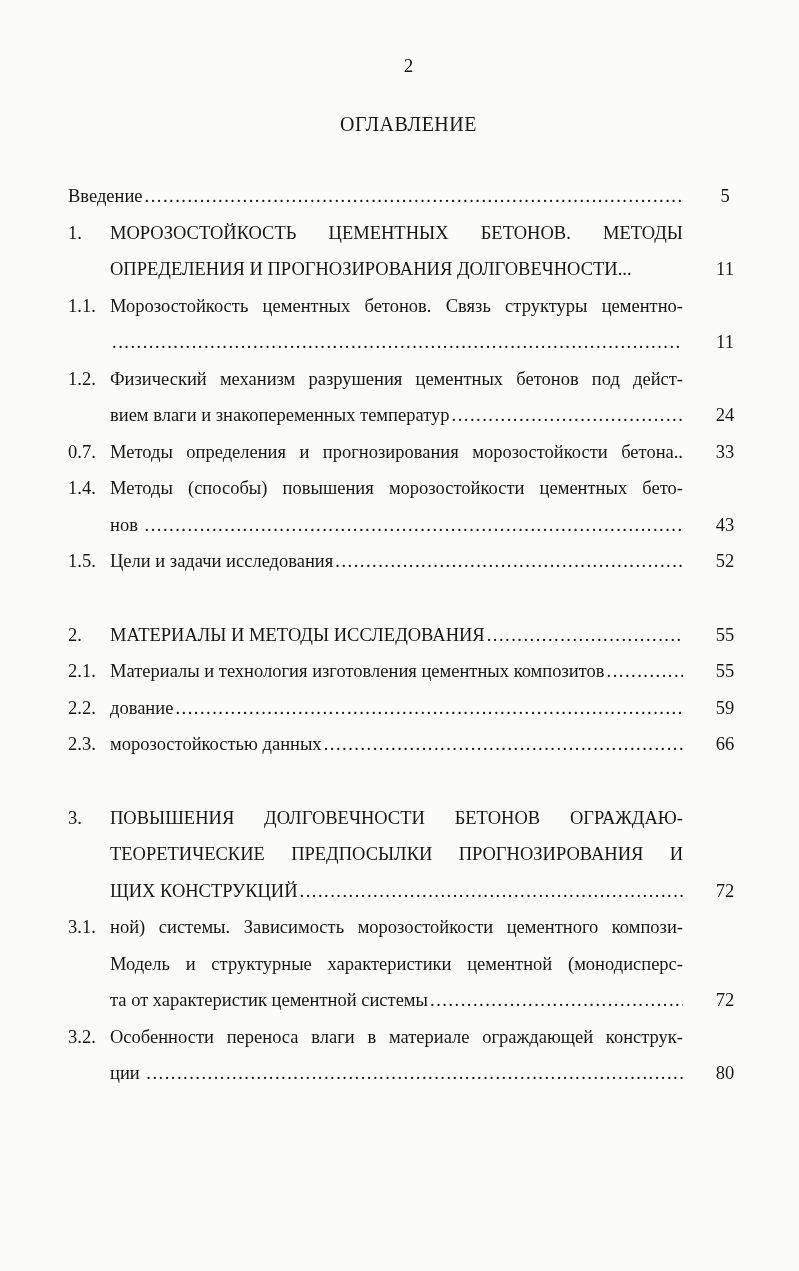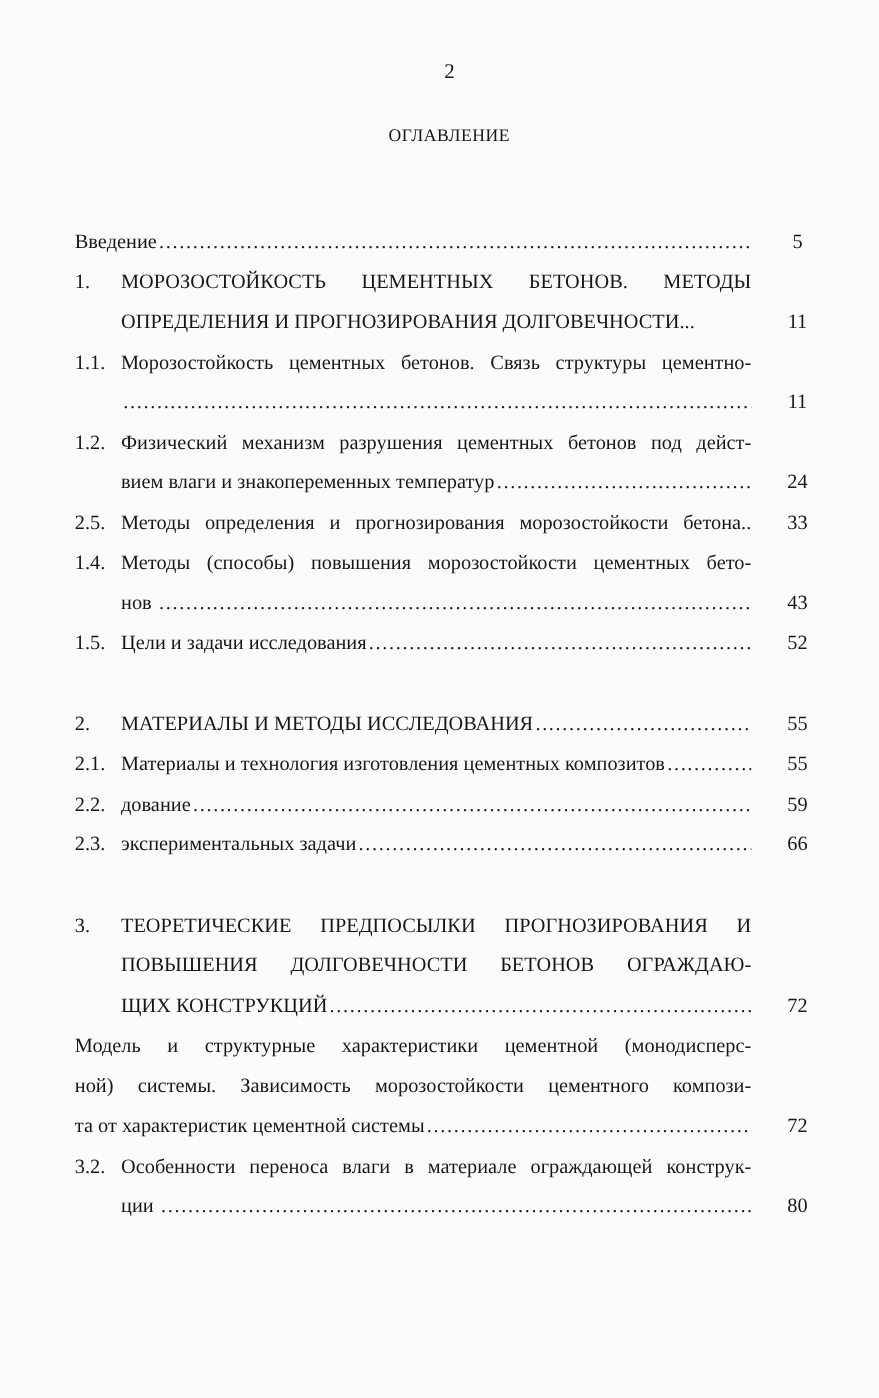--- a/index.html
+++ b/index.html
@@ -6,24 +6,24 @@
   .page {
     width: 799px; height: 1271px; box-sizing: border-box;
     padding: 52px 50px 0 68px;
     background: #fbfbf9;
     font-family: "Liberation Serif", "DejaVu Serif", serif;
     color: #161616;
     overflow: hidden;
   }
   .page-number { text-align: center; font-size: 19px; line-height: 27px; }
   .doc-title {
-    text-align: center; font-size: 16px; font-weight: 400;
+    text-align: center; font-size: 20px; font-weight: 400;
     letter-spacing: 0.5px; margin: 31px 0 0 0; line-height: 28px;
   }
-  .toc { margin-top: 64px; font-size: 18.5px; line-height: 36.5px; }
+  .toc { margin-top: 40px; font-size: 18.5px; line-height: 36.5px; }
   .toc-section + .toc-section { margin-top: 37px; }
   .entry { display: flex; }
   .num { flex: 0 0 42px; width: 42px; }
   .ebody { flex: 1; min-width: 0; }
   .line { min-height: 36.5px; }
   .j { text-align: justify; text-align-last: justify; }
   .lf { display: flex; }
   .t { white-space: pre; }
   .leader {
     flex: 1; overflow: hidden; white-space: nowrap;
@@ -74,21 +74,21 @@
           <div class="ebody">
             <div class="line j">Физический механизм разрушения цементных бетонов под дейст-</div>
             <div class="line lf">
               <span class="t">вием влаги и знакопеременных температур</span>
               <span class="leader">..........................................................................................................................................................................</span>
             </div>
           </div>
           <div class="pg">24</div>
         </div>
         <div class="entry">
-          <div class="num">2.5.</div>
+          <div class="num">0.7.</div>
           <div class="ebody">
             <div class="line j">Методы определения и прогнозирования морозостойкости бетона..</div>
           </div>
           <div class="pg">33</div>
         </div>
         <div class="entry">
           <div class="num">1.4.</div>
           <div class="ebody">
             <div class="line j">Методы (способы) повышения морозостойкости цементных бето-</div>
             <div class="line lf">
@@ -137,44 +137,45 @@
               <span class="t">дование</span>
               <span class="leader">..........................................................................................................................................................................</span>
             </div>
           </div>
           <div class="pg">59</div>
         </div>
         <div class="entry">
           <div class="num">2.3.</div>
           <div class="ebody">
             <div class="line lf">
-              <span class="t">экспериментальных задачи</span>
+              <span class="t">морозостойкостью данных</span>
               <span class="leader">..........................................................................................................................................................................</span>
             </div>
           </div>
           <div class="pg">66</div>
         </div>
       </div>
       <div class="toc-section">
         <div class="entry">
           <div class="num">3.</div>
           <div class="ebody">
+            <div class="line j">ПОВЫШЕНИЯ ДОЛГОВЕЧНОСТИ БЕТОНОВ ОГРАЖДАЮ-</div>
             <div class="line j">ТЕОРЕТИЧЕСКИЕ ПРЕДПОСЫЛКИ ПРОГНОЗИРОВАНИЯ И</div>
-            <div class="line j">ПОВЫШЕНИЯ ДОЛГОВЕЧНОСТИ БЕТОНОВ ОГРАЖДАЮ-</div>
             <div class="line lf">
               <span class="t">ЩИХ КОНСТРУКЦИЙ</span>
               <span class="leader">..........................................................................................................................................................................</span>
             </div>
           </div>
           <div class="pg">72</div>
         </div>
         <div class="entry">
+          <div class="num">3.1.</div>
           <div class="ebody">
+            <div class="line j">ной) системы. Зависимость морозостойкости цементного компози-</div>
             <div class="line j">Модель и структурные характеристики цементной (монодисперс-</div>
-            <div class="line j">ной) системы. Зависимость морозостойкости цементного компози-</div>
             <div class="line lf">
               <span class="t">та от характеристик цементной системы</span>
               <span class="leader">..........................................................................................................................................................................</span>
             </div>
           </div>
           <div class="pg">72</div>
         </div>
         <div class="entry">
           <div class="num">3.2.</div>
           <div class="ebody">

